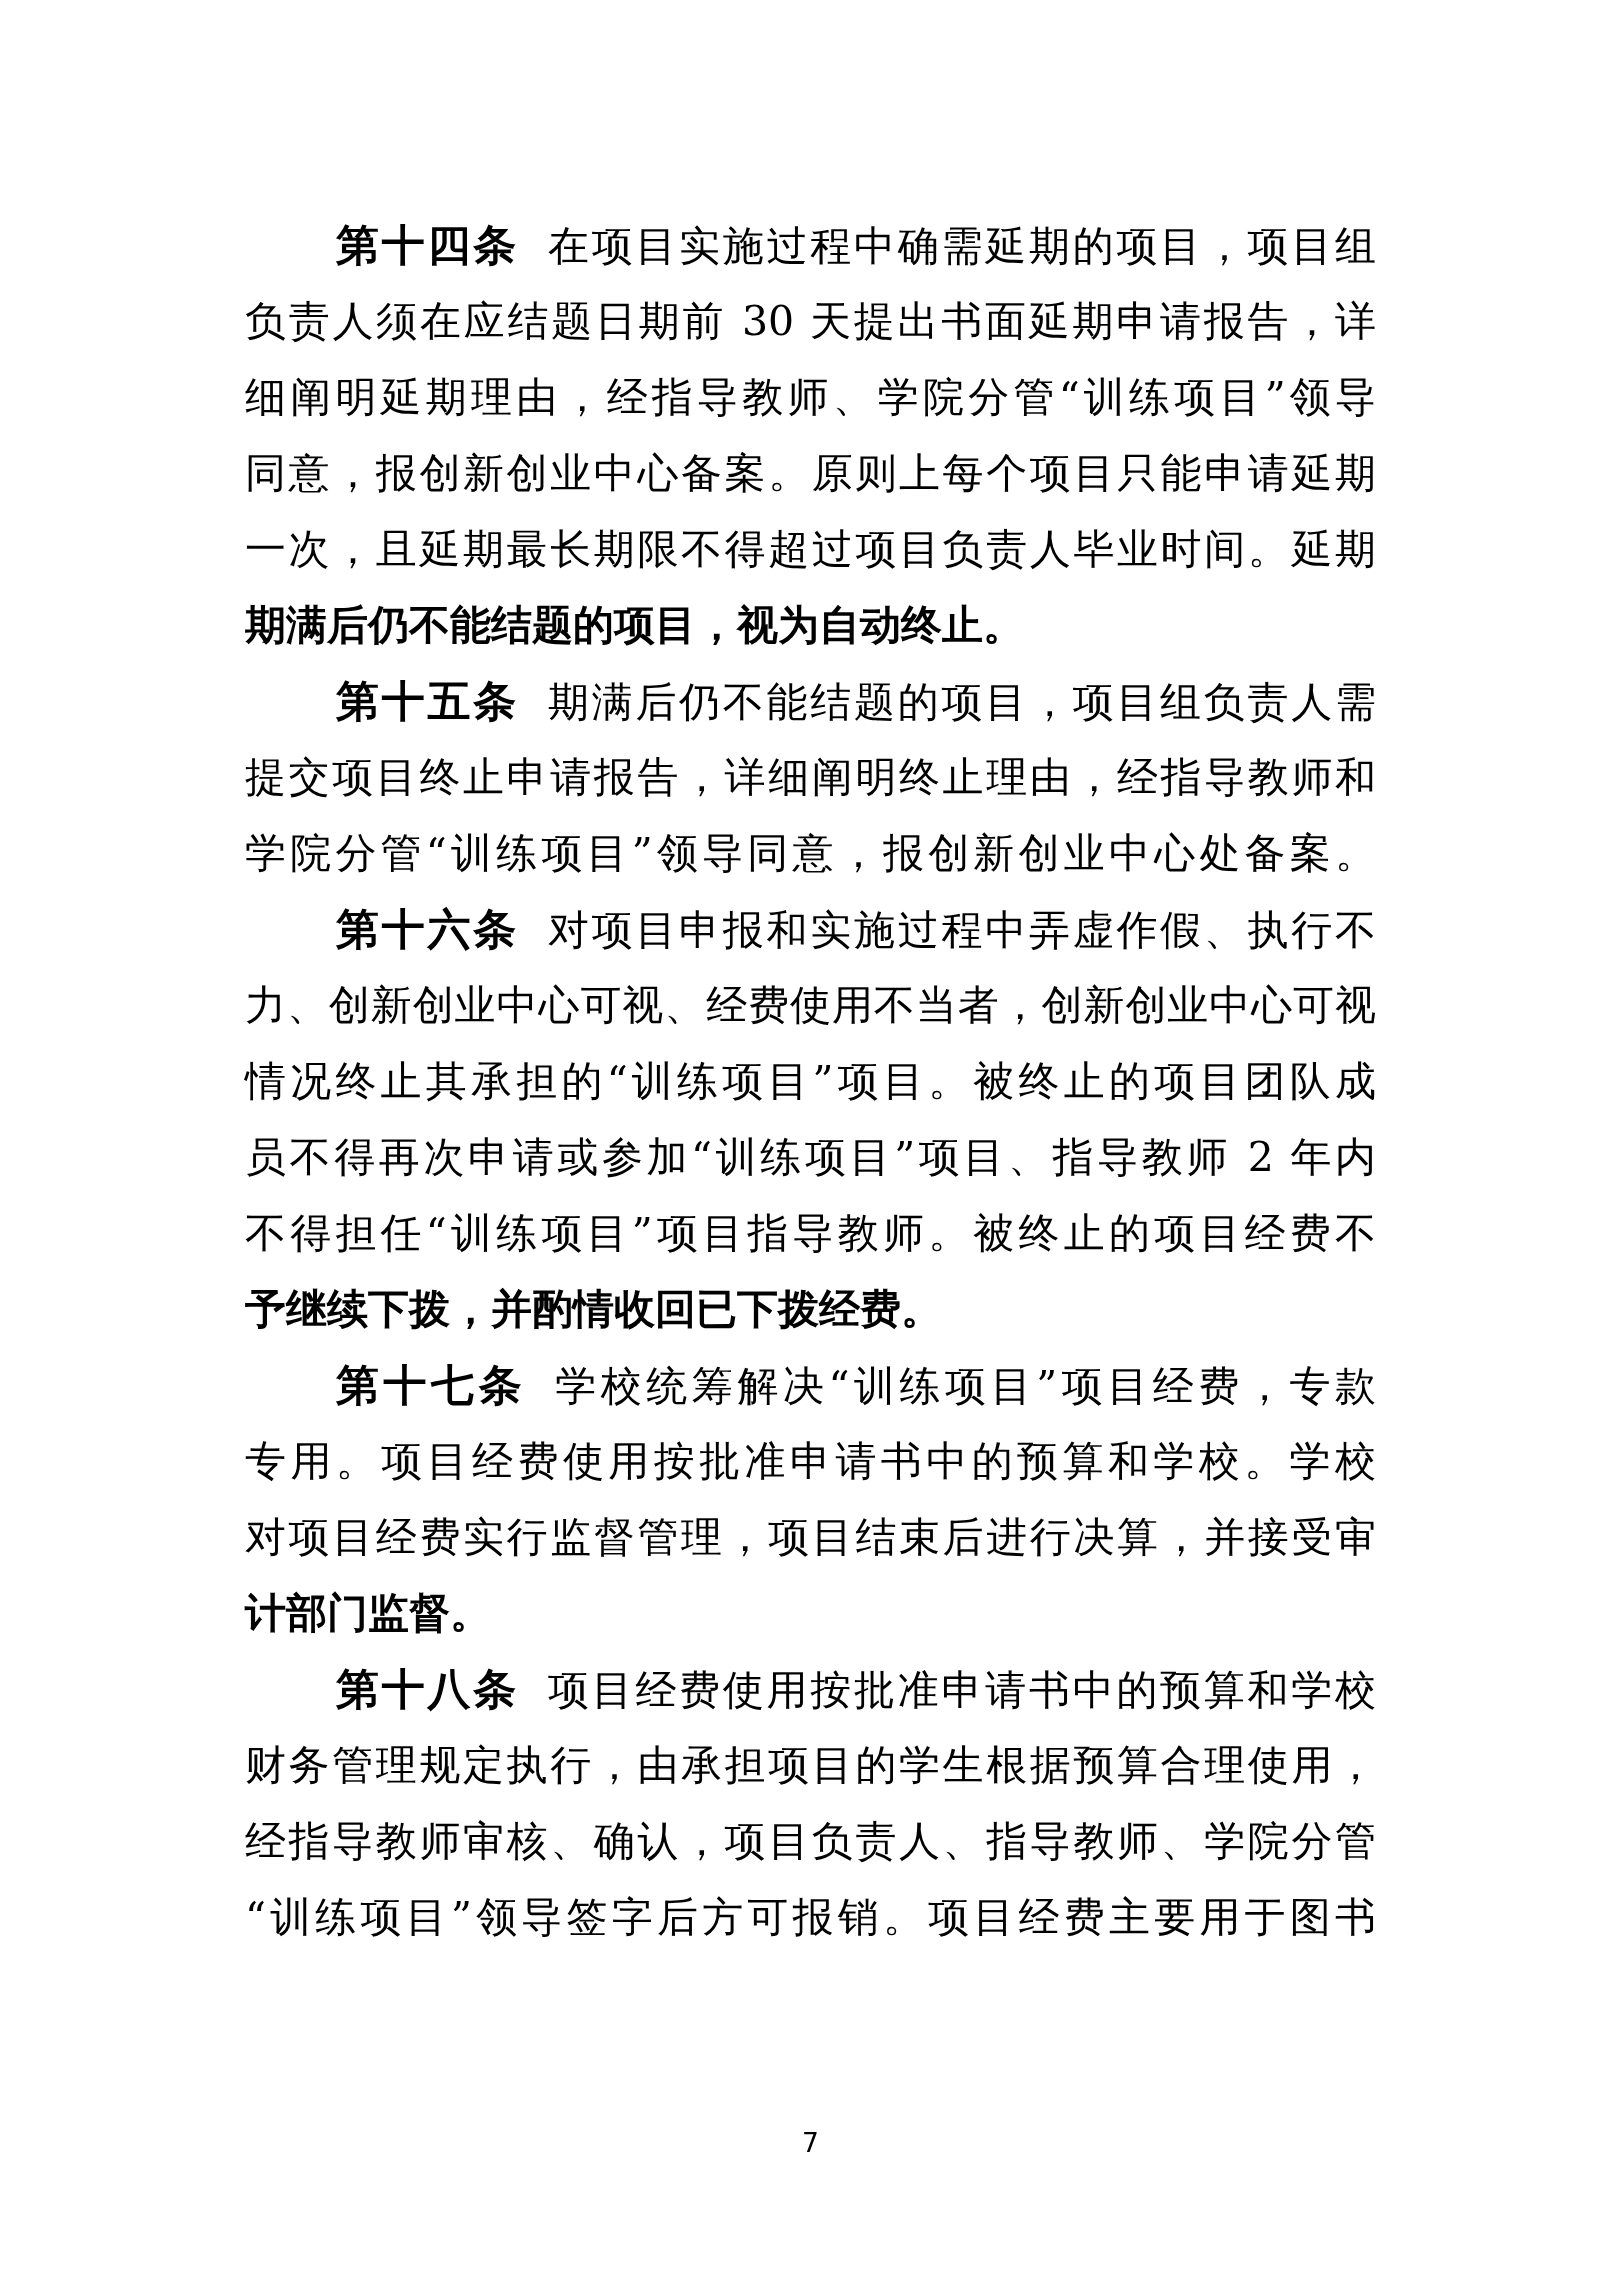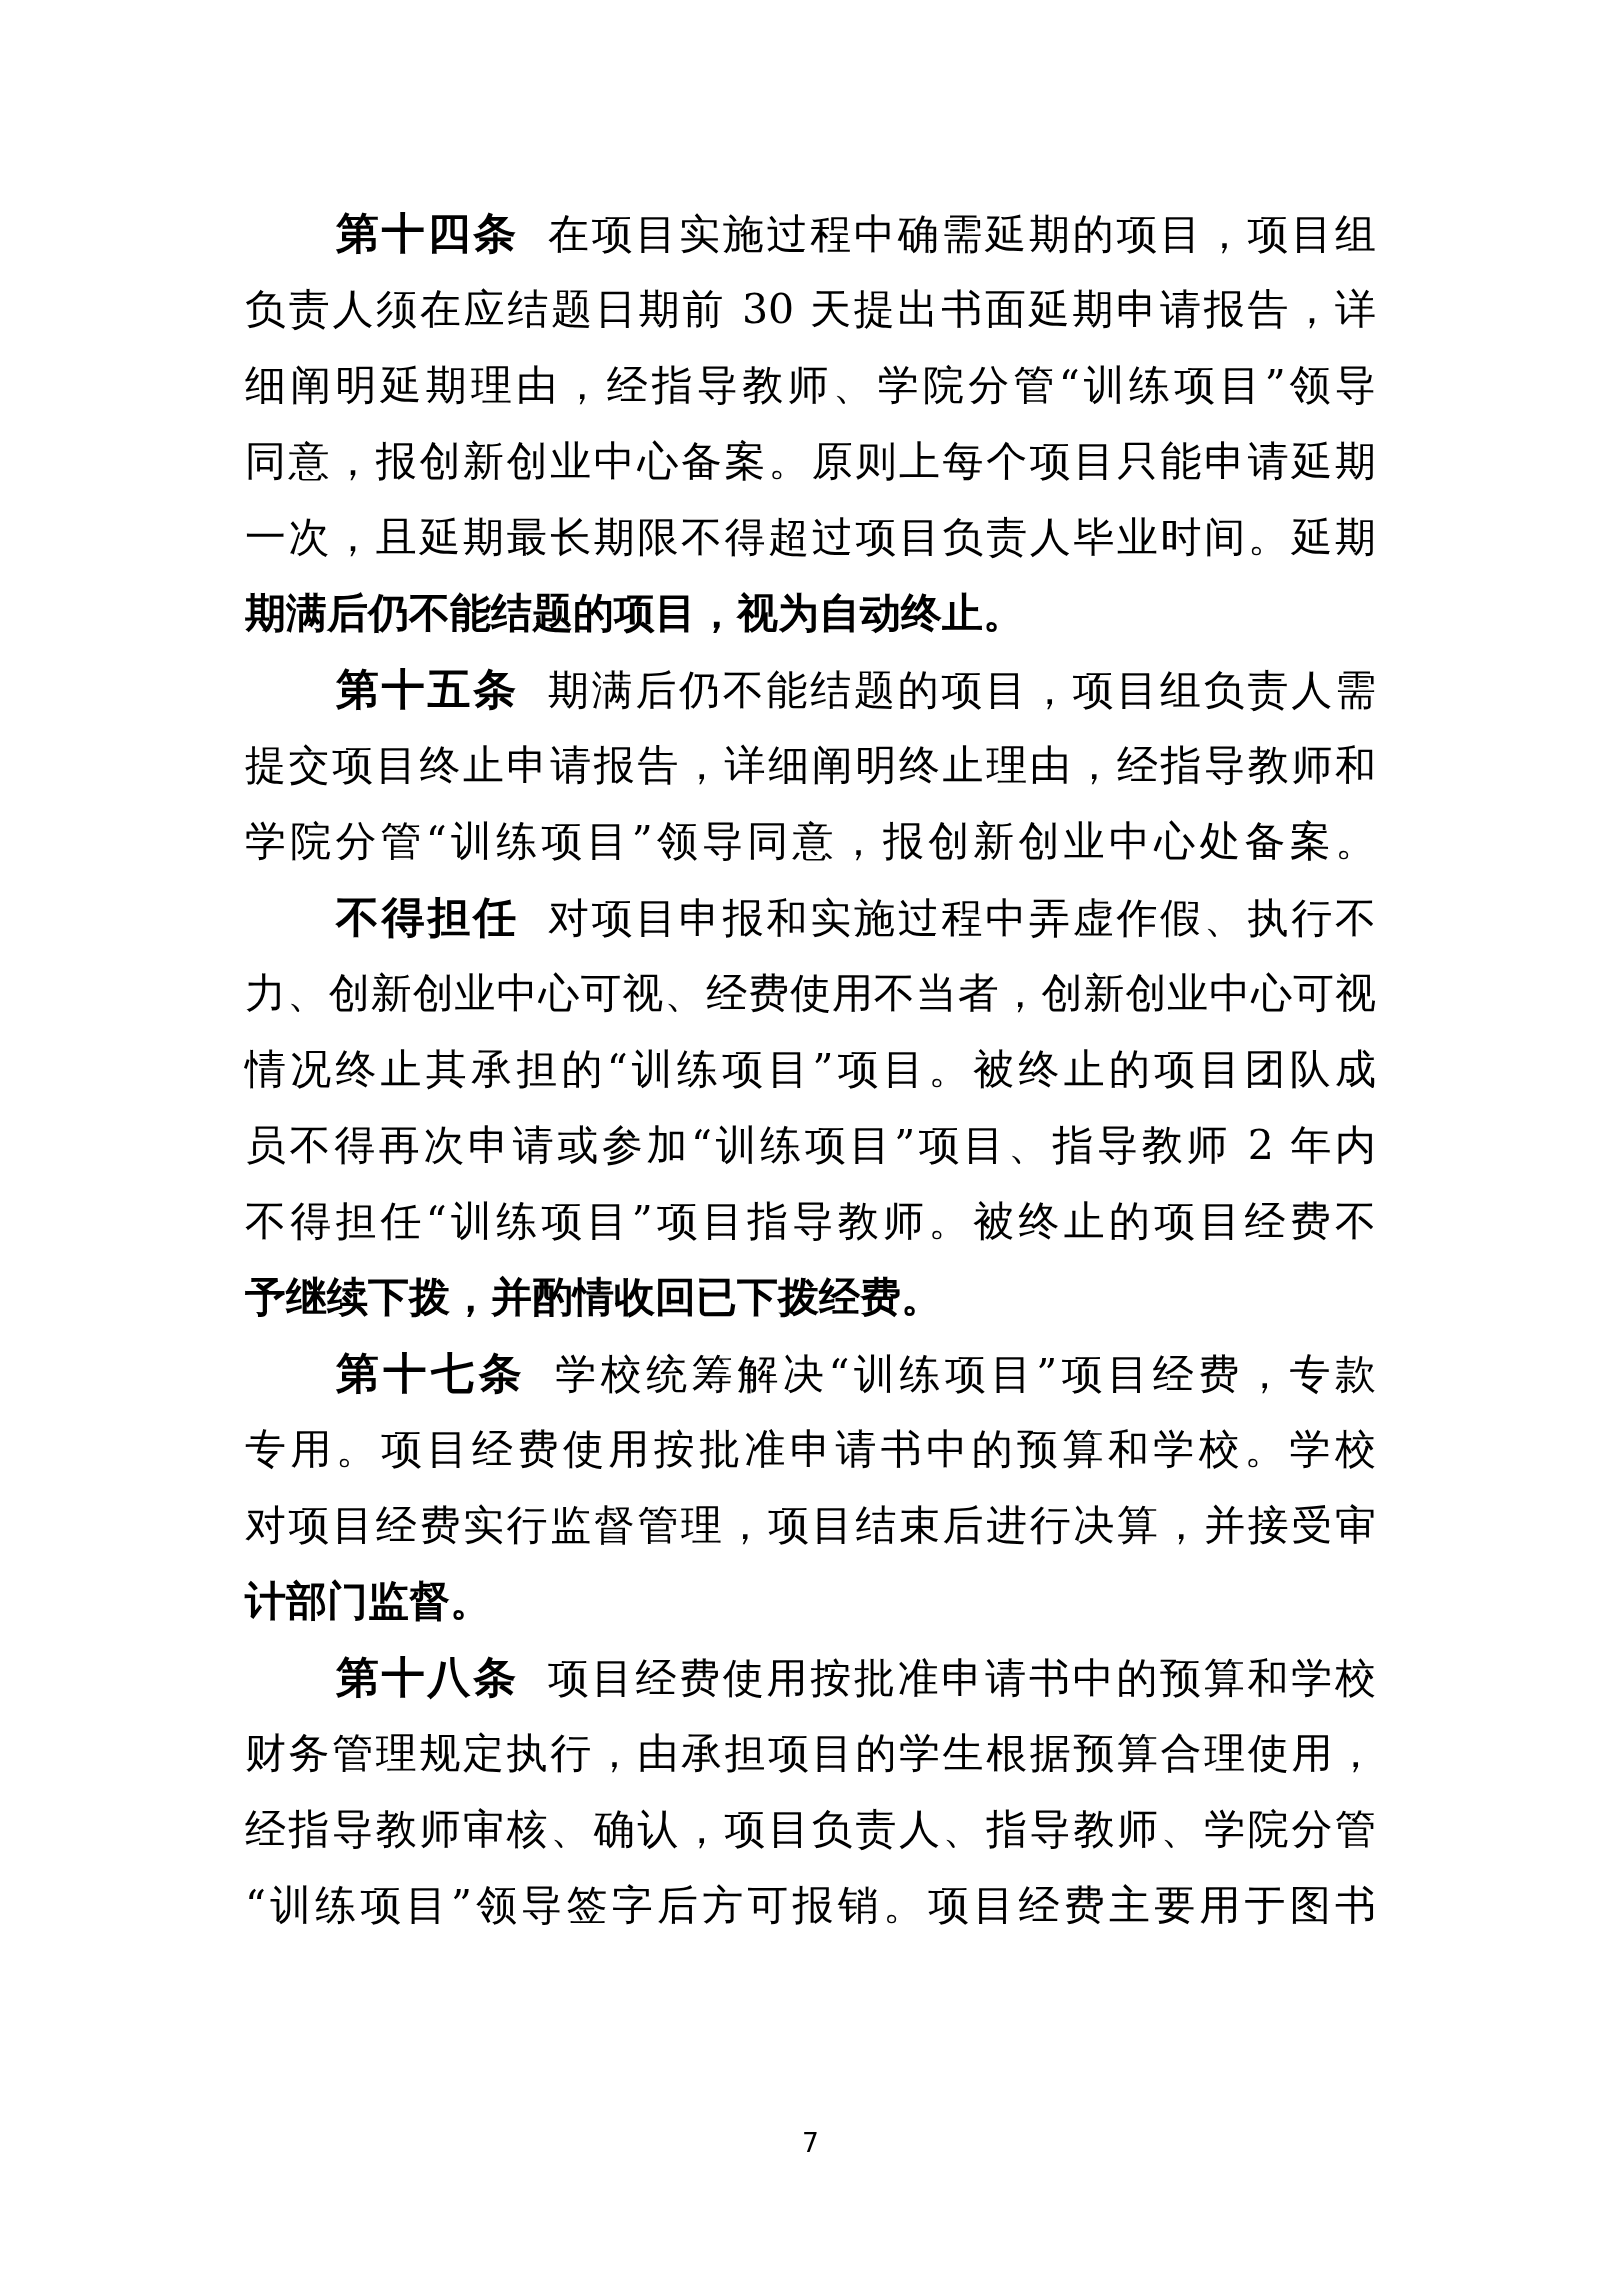--- a/index.html
+++ b/index.html
@@ -8,21 +8,21 @@
     width: 1621px;
     height: 2293px;
     background: #ffffff;
     color: #000000;
     font-family: "DejaVu Serif", "Liberation Serif", serif;
     overflow: hidden;
   }
   .text-block {
     position: absolute;
     left: 245px;
-    top: 195px;
+    top: 207px;
     width: 1131px;
   }
   .line {
     height: 76px;
     line-height: 76px;
     font-size: 41px;
     text-align: justify;
     text-align-last: justify;
     text-justify: inter-character;
   }
@@ -59,21 +59,21 @@
   <div class="text-block" id="text-block">
       <div class="line indent"><span class="head">第十四条</span><span>在项目实施过程中确需延期的项目，项目组</span></div>
       <div class="line"><span>负责人须在应结题日期前 30 天提出书面延期申请报告，详</span></div>
       <div class="line"><span>细阐明延期理由，经指导教师、学院分管“训练项目”领导</span></div>
       <div class="line"><span>同意，报创新创业中心备案。原则上每个项目只能申请延期</span></div>
       <div class="line"><span>一次，且延期最长期限不得超过项目负责人毕业时间。延期</span></div>
       <div class="line no-just"><span>期满后仍不能结题的项目，视为自动终止。</span></div>
       <div class="line indent"><span class="head">第十五条</span><span>期满后仍不能结题的项目，项目组负责人需</span></div>
       <div class="line"><span>提交项目终止申请报告，详细阐明终止理由，经指导教师和</span></div>
       <div class="line"><span>学院分管“训练项目”领导同意，报创新创业中心处备案。</span></div>
-      <div class="line indent"><span class="head">不得担任</span><span>对项目申报和实施过程中弄虚作假、执行不</span></div>
+      <div class="line indent"><span class="head">第十六条</span><span>对项目申报和实施过程中弄虚作假、执行不</span></div>
       <div class="line"><span>力、创新创业中心可视、经费使用不当者，创新创业中心可视</span></div>
       <div class="line"><span>情况终止其承担的“训练项目”项目。被终止的项目团队成</span></div>
       <div class="line"><span>员不得再次申请或参加“训练项目”项目、指导教师 2 年内</span></div>
       <div class="line"><span>不得担任“训练项目”项目指导教师。被终止的项目经费不</span></div>
       <div class="line no-just"><span>予继续下拨，并酌情收回已下拨经费。</span></div>
       <div class="line indent"><span class="head">第十七条</span><span>学校统筹解决“训练项目”项目经费，专款</span></div>
       <div class="line"><span>专用。项目经费使用按批准申请书中的预算和学校。学校</span></div>
       <div class="line"><span>对项目经费实行监督管理，项目结束后进行决算，并接受审</span></div>
       <div class="line no-just"><span>计部门监督。</span></div>
       <div class="line indent"><span class="head">第十八条</span><span>项目经费使用按批准申请书中的预算和学校</span></div>

